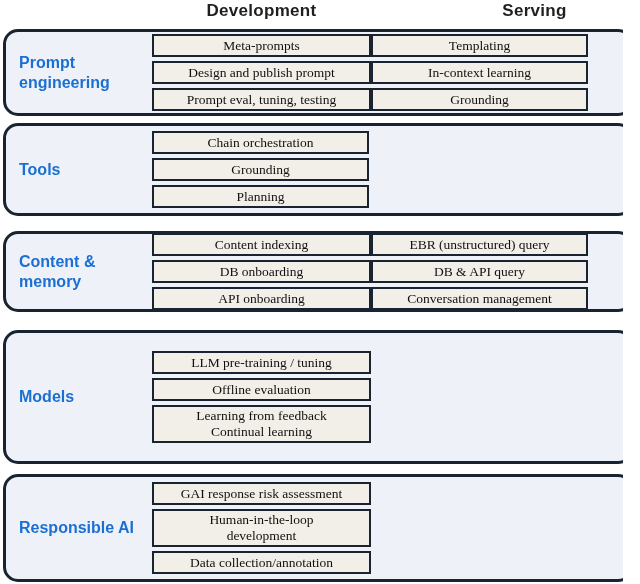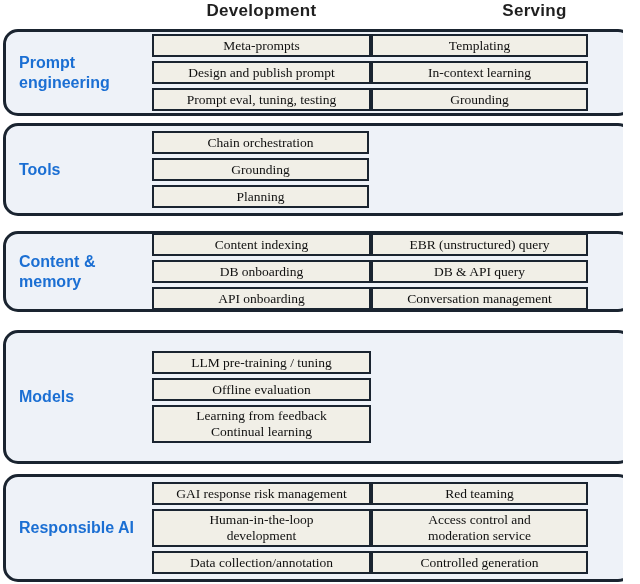--- a/index.html
+++ b/index.html
@@ -107,26 +107,20 @@
       <div class="box">LLM pre-training / tuning</div>
       <div class="box">Offline evaluation</div>
       <div class="box">Learning from feedback
 Continual learning</div>
     </div>
   </section>
 
   <section class="section s4">
     <div class="row-label">Responsible AI</div>
     <div class="col dev">
-      <div class="box">GAI response risk management</div>
+      <div class="box">GAI response risk assessment</div>
       <div class="box">Human-in-the-loop
 development</div>
       <div class="box">Data collection/annotation</div>
-    </div>
-    <div class="col serv">
-      <div class="box">Red teaming</div>
-      <div class="box">Access control and
-moderation service</div>
-      <div class="box">Controlled generation</div>
     </div>
   </section>
 
 </div>
 
 </body></html>

